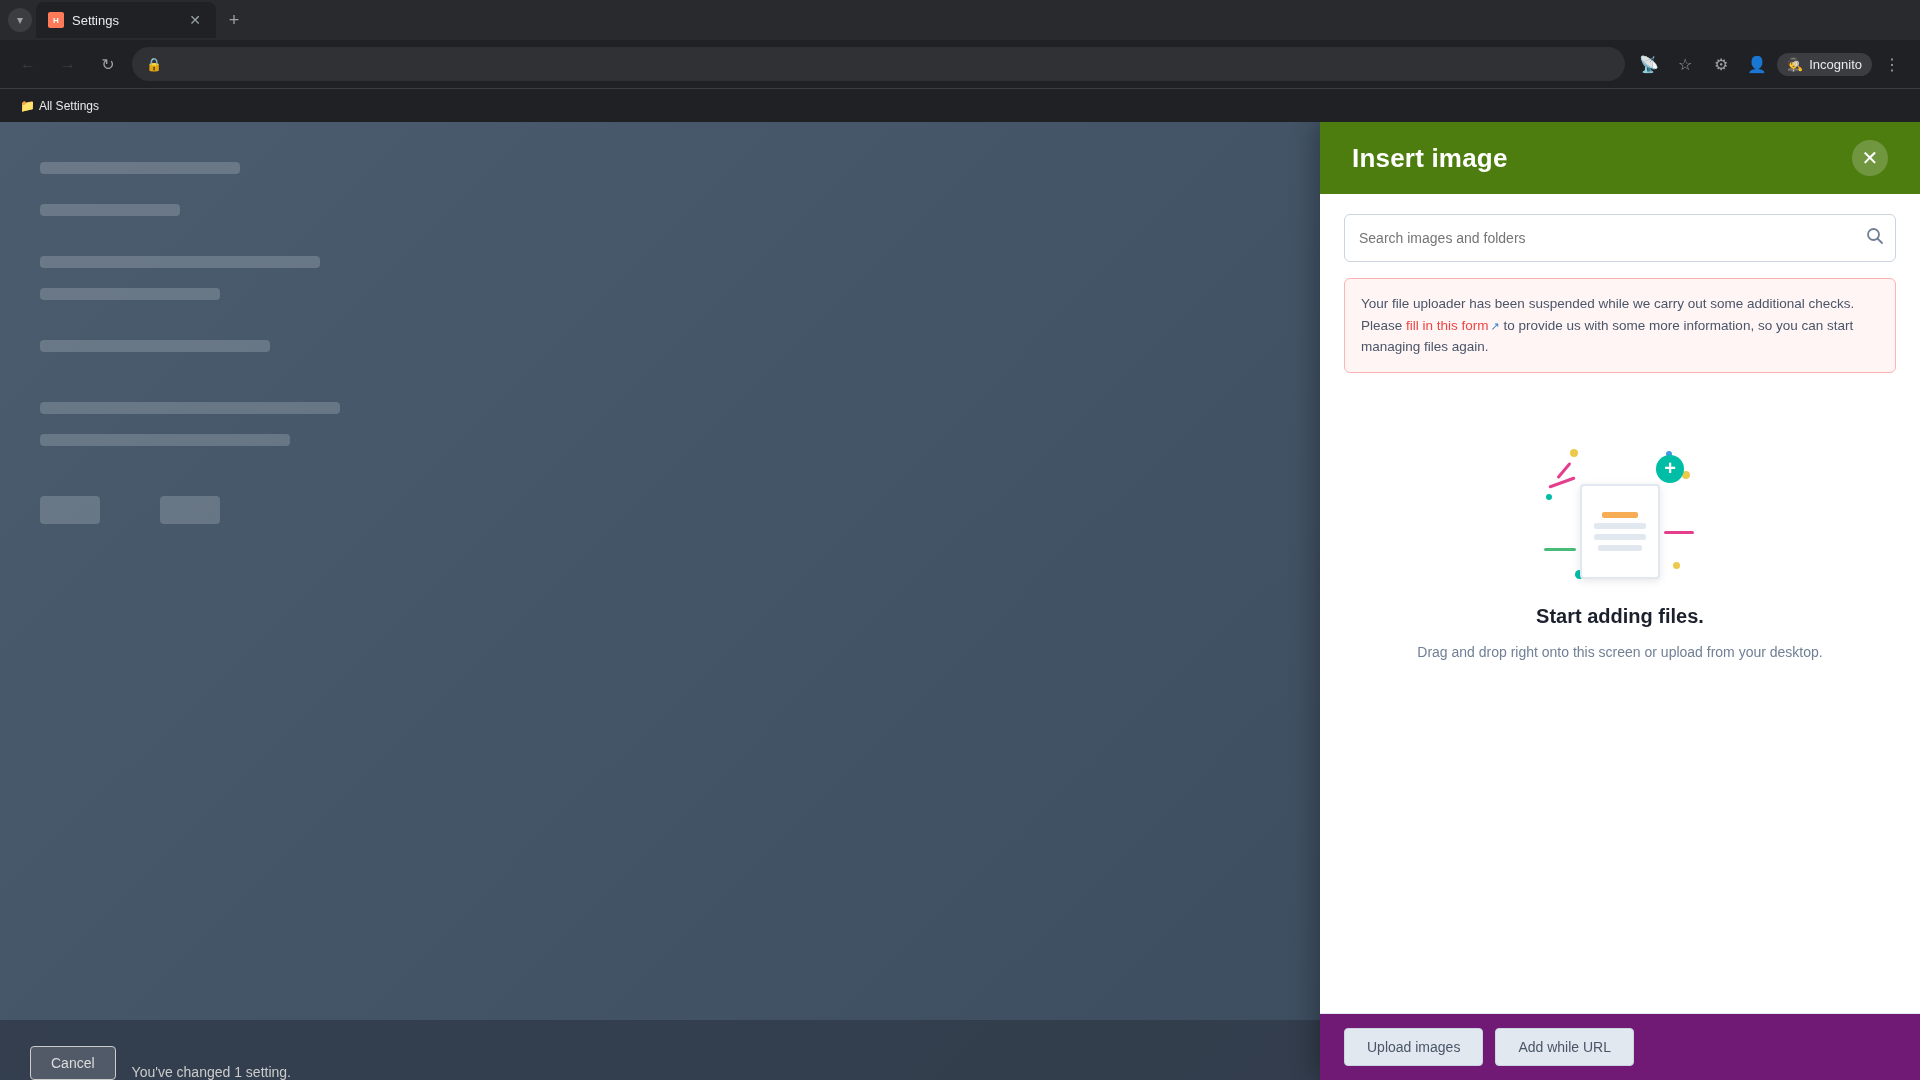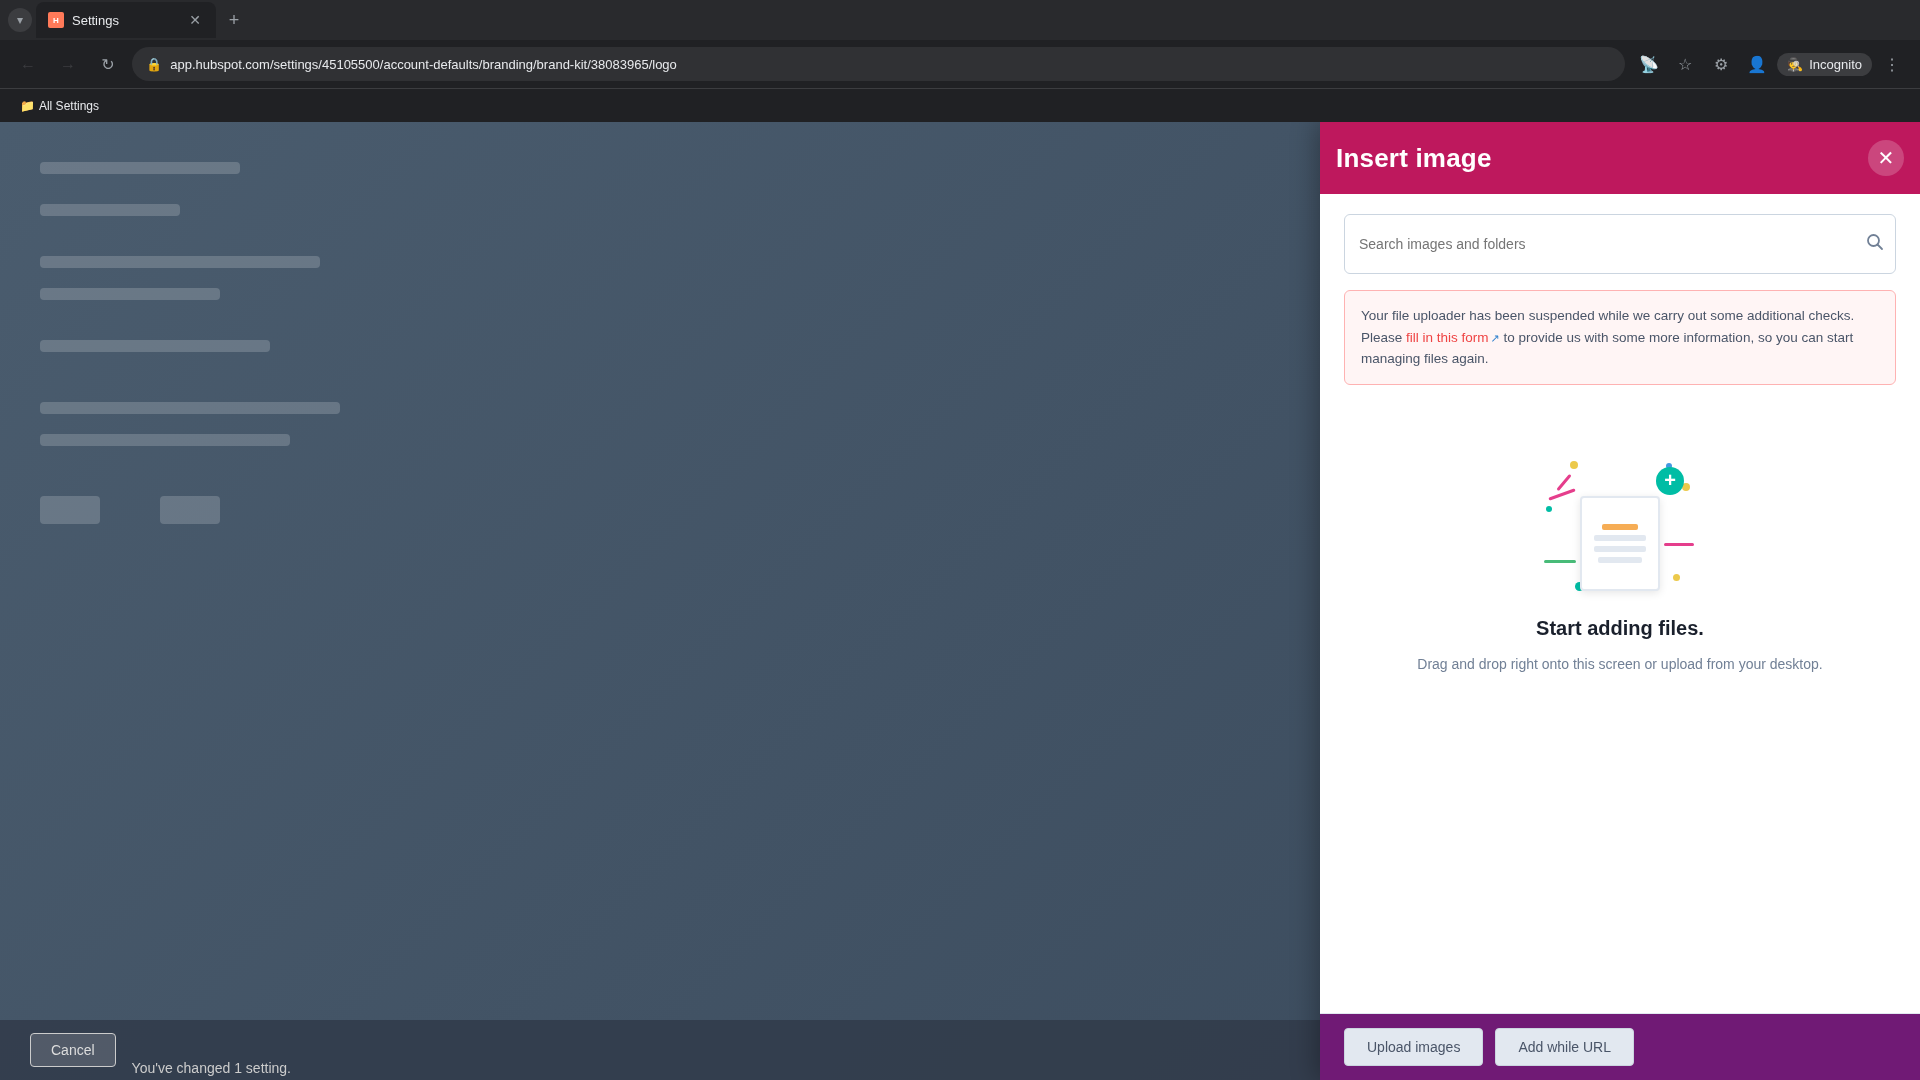--- a/index.html
+++ b/index.html
@@ -180,21 +180,21 @@
 
     
     .bottom-bar {
       position: absolute;
       bottom: 0;
       left: 0;
       right: 0;
       height: 60px;
       background: rgba(50, 60, 75, 0.9);
       display: flex;
-      align-items: center;
+      align-items: flex-end;
       padding: 0 30px;
       gap: 16px;
     }
     .cancel-btn {
       padding: 8px 20px;
       border: 1px solid #ccc;
       border-radius: 4px;
       background: rgba(255,255,255,0.15);
       color: #ddd;
       font-size: 14px;
@@ -213,22 +213,22 @@
       right: 0;
       width: 600px;
       height: 100%;
       background: #fff;
       display: flex;
       flex-direction: column;
       box-shadow: -4px 0 24px rgba(0,0,0,0.3);
     }
 
     .modal-header {
-      background: #be185d;
-      padding: 0 16px;
+      background: #4d7c0f;
+      padding: 0 32px;
       height: 72px;
       display: flex;
       align-items: center;
       justify-content: space-between;
       flex-shrink: 0;
     }
     .modal-title {
       color: #fff;
       font-size: 26px;
       font-weight: 600;
@@ -255,21 +255,21 @@
     }
 
     
     .search-container {
       position: relative;
       display: flex;
       align-items: center;
     }
     .search-input {
       width: 100%;
-      height: 60px;
+      height: 48px;
       border: 1px solid #cbd5e0;
       border-radius: 6px;
       padding: 0 44px 0 14px;
       font-size: 14px;
       color: #718096;
       outline: none;
     }
     .search-icon-btn {
       position: absolute;
       right: 12px;
@@ -427,21 +427,20 @@
     </div>
     <button class="new-tab-btn">+</button>
   </div>
 
   <div class="address-bar-row">
     <button class="nav-btn disabled">←</button>
     <button class="nav-btn disabled">→</button>
     <button class="nav-btn">↻</button>
     <div class="address-bar">
       <span class="address-bar-lock">🔒</span>
-      <span class="address-bar-url">app.hubspot.com/settings/45105500/account-defaults/branding/brand-kit/38083965/logo</span>
     </div>
     <div class="toolbar-icons">
       <button class="toolbar-icon-btn">📡</button>
       <button class="toolbar-icon-btn">☆</button>
       <button class="toolbar-icon-btn">⚙</button>
       <button class="toolbar-icon-btn">👤</button>
       <div class="incognito-indicator">
         <span>🕵</span>
         <span>Incognito</span>
       </div>

